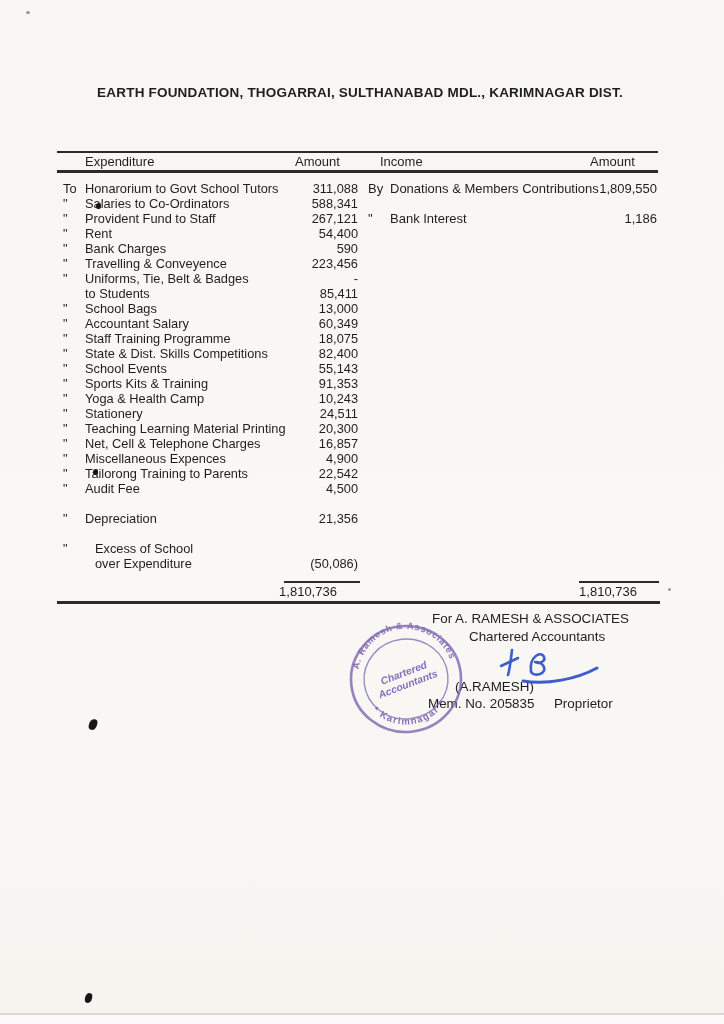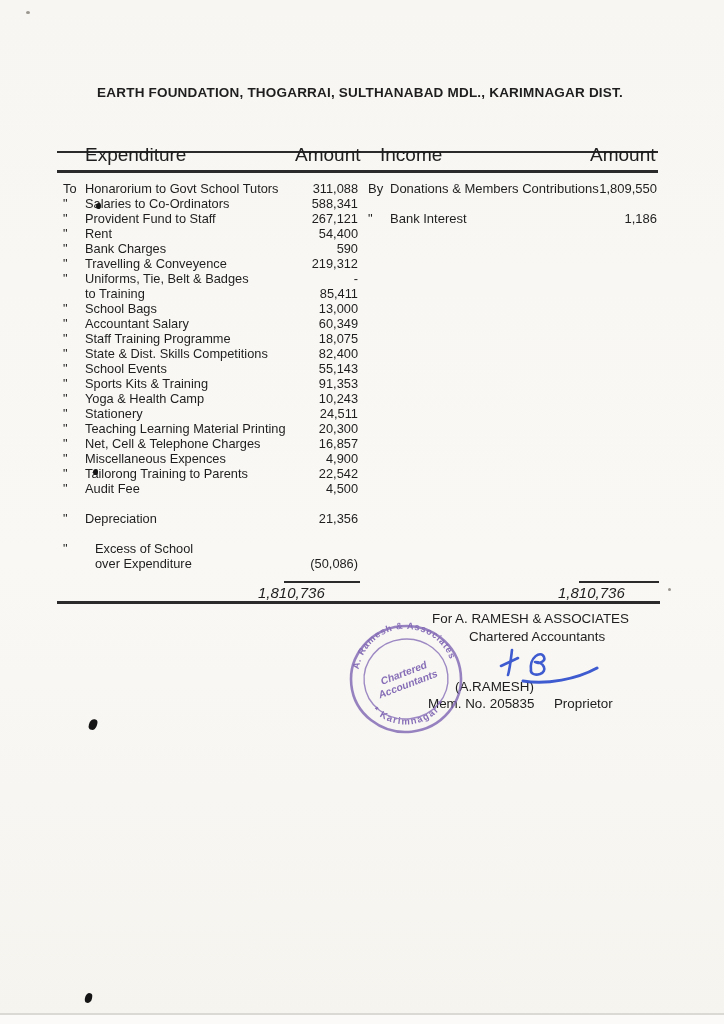--- a/index.html
+++ b/index.html
@@ -13,37 +13,37 @@
   }
   .abs { position:absolute; }
   .center { text-align:center; }
   .b { font-weight:bold; }
   .rule { position:absolute; background:var(--rule,#2b2b2b); }
 
   .org-line   { left:60px;  top:85px;  width:600px; font-size:13.5px; letter-spacing:.2px; }
   .regd-line  { left:60px;  top:105px; width:600px; font-size:13px; }
   .stmt-title { left:85px;  top:132px; width:601px; font-size:13.5px; letter-spacing:.1px; }
 
-  .col-head { position:absolute; top:144px; font-size:19px; }
+  .col-head { position:absolute; top:154px; font-size:13px; }
 
   .exp-col { position:absolute; left:57px; top:181px; width:301px; }
   .exp-row { position:relative; height:15px; font-size:12.8px; line-height:15px; }
   .exp-row.gap { margin-top:15px; }
   .exp-row .pfx { position:absolute; left:6px; }
   .exp-row .lbl { position:absolute; left:28px; white-space:nowrap; }
   .exp-row.indent .lbl { left:38px; }
   .exp-row .amt { position:absolute; right:0; white-space:nowrap; }
 
   .income-col { position:absolute; left:364px; top:181px; width:293px; }
   .inc-row { position:absolute; width:100%; height:15px; font-size:13px; line-height:15px; }
   .inc-row .pfx { position:absolute; left:4px; }
   .inc-row .lbl { position:absolute; left:26px; white-space:nowrap; }
   .inc-row .amt { position:absolute; right:0; white-space:nowrap; }
 
-  .total { position:absolute; top:584px; width:100px; font-size:15px; text-align:left;font-style:italic; }
+  .total { position:absolute; top:584px; width:100px; font-size:13px; text-align:center; }
 
   .sig-line { position:absolute; font-size:13.4px; white-space:nowrap; }
 
   .stamp-svg { position:absolute; left:345px; top:621px; width:122px; height:118px; opacity:.9; }
   .stamp-svg text { fill:var(--stamp-ink,#7a5fb0); font-family:"Liberation Sans",sans-serif; }
   .sig-svg { position:absolute; left:489px; top:645px; width:112px; height:44px; }
 
   .ink { position:absolute; background:#151515; border-radius:62% 38% 55% 45%; }
   .speck { position:absolute; background:#9a968f; border-radius:50%; }
   .scan-edge { position:absolute; left:0; top:1013px; width:724px; height:2px; background:#dbd9d4; }
@@ -86,30 +86,30 @@
         <span class="amt">54,400</span>
       </div>
       <div class="exp-row">
         <span class="pfx">"</span>
         <span class="lbl">Bank Charges</span>
         <span class="amt">590</span>
       </div>
       <div class="exp-row">
         <span class="pfx">"</span>
         <span class="lbl">Travelling &amp; Conveyence</span>
-        <span class="amt">219,312</span>
+        <span class="amt">223,456</span>
       </div>
       <div class="exp-row">
         <span class="pfx">"</span>
         <span class="lbl">Uniforms, Tie, Belt &amp; Badges</span>
         <span class="amt">-</span>
       </div>
       <div class="exp-row">
         <span class="pfx"></span>
-        <span class="lbl">to Training</span>
+        <span class="lbl">to Students</span>
         <span class="amt">85,411</span>
       </div>
       <div class="exp-row">
         <span class="pfx">"</span>
         <span class="lbl">School Bags</span>
         <span class="amt">13,000</span>
       </div>
       <div class="exp-row">
         <span class="pfx">"</span>
         <span class="lbl">Accountant Salary</span>

